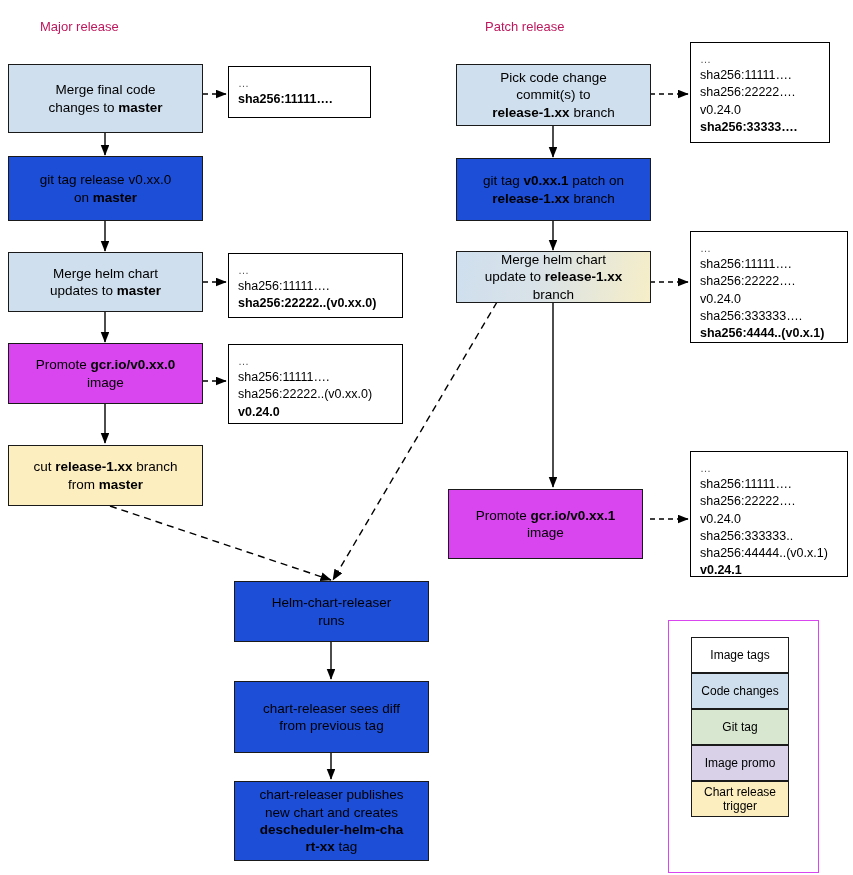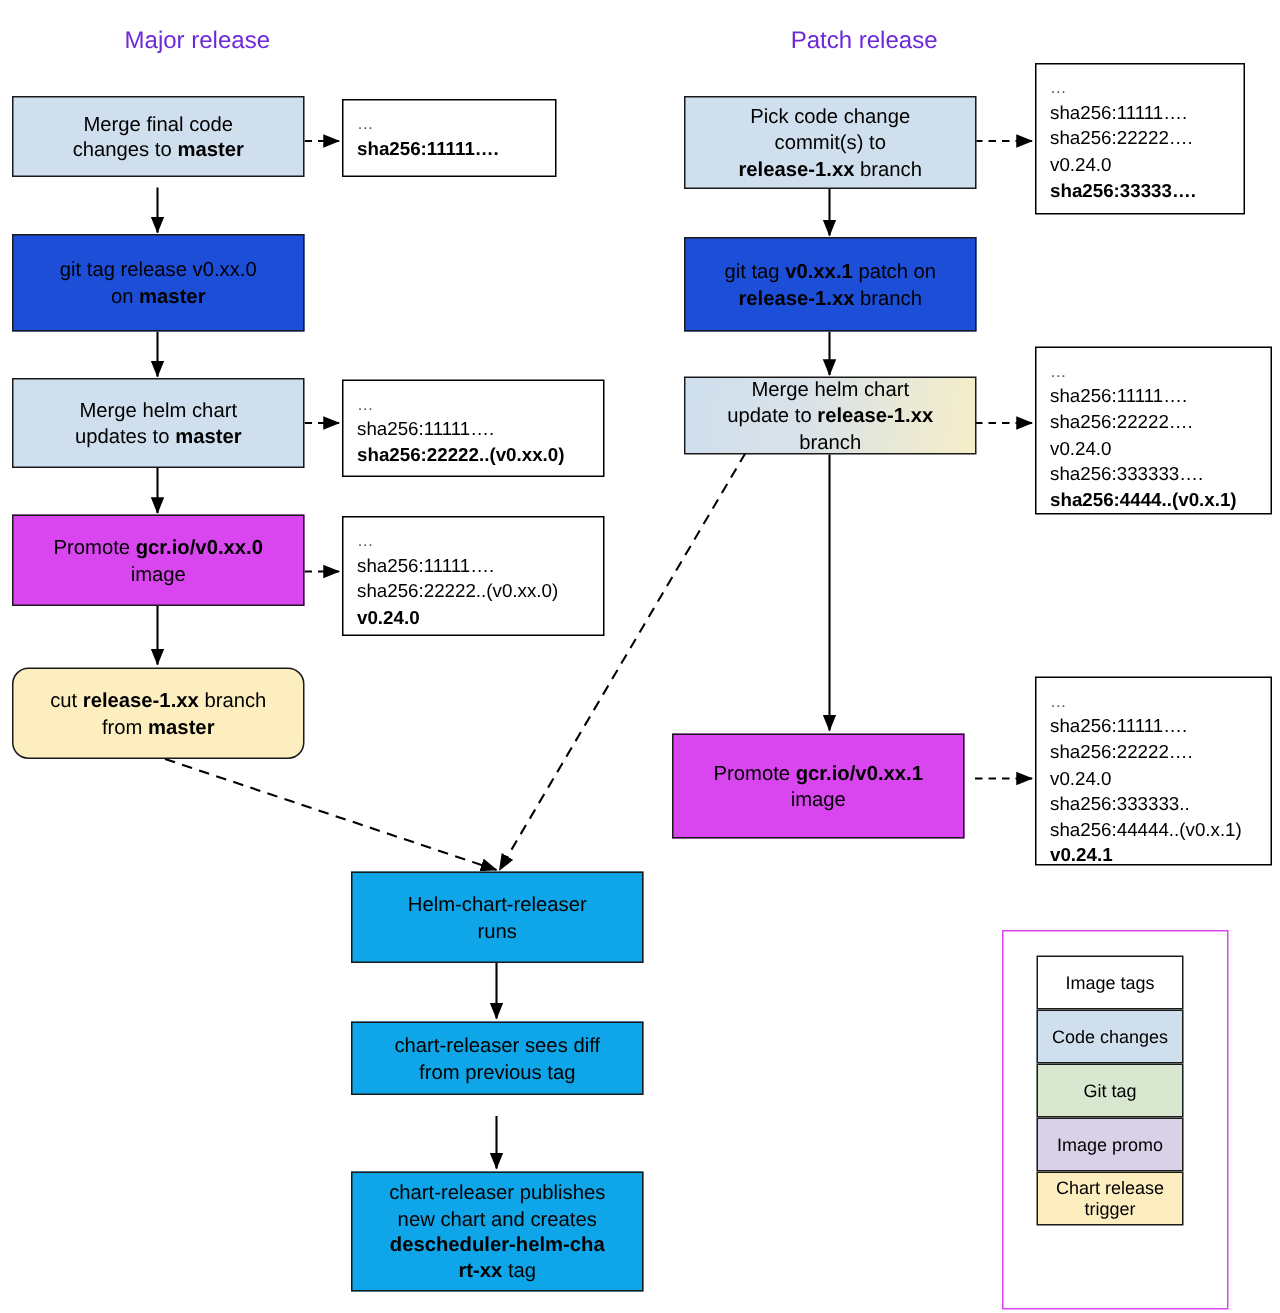--- a/index.html
+++ b/index.html
@@ -10,45 +10,45 @@
   #canvas {
     position: relative;
     width: 853px;
     height: 875px;
     background: #ffffff;
     font-family: "Liberation Sans", sans-serif;
     overflow: hidden;
   }
   .col-title {
     position: absolute;
-    font-size: 16px;
-    color: #6d28d9;
-    text-align: right;
+    font-size: 13px;
+    color: #be185d;
+    text-align: left;
     white-space: nowrap;
   }
   .node {
     position: absolute;
     box-sizing: border-box;
     border: 1px solid #1a1a1a;
     display: flex;
     align-items: center;
     justify-content: center;
     text-align: center;
     font-size: 13.5px;
     line-height: 1.28;
     color: #000000;
     padding: 2px 4px;
   }
   .node .txt { display: block; }
   .node b { font-weight: bold; }
   .blue   { background: #cfdfee; }
   .green  { background: #1d4ed8; }
   .purple { background: #d946ef; }
-  .yellow { background: #fdeec0; border-radius: 11px; }
-  .pink   { background: #0ea5e9; }
+  .yellow { background: #fdeec0; }
+  .pink   { background: #1d4ed8; }
   .grad   { background: linear-gradient(100deg, #cfdfee 0%, #d9e2e8 42%, #f6eec8 100%); }
 
   .tagbox {
     position: absolute;
     box-sizing: border-box;
     border: 1.6px solid #000000;
     background: #ffffff;
     font-size: 12.5px;
     line-height: 1.38;
     color: #000000;
@@ -137,21 +137,21 @@
 
     <g stroke="#000" stroke-width="1.4" fill="none" marker-end="url(#arrow)">
       <path d="M331,642 L331,679"></path>
       <path d="M331,744 L331,779"></path>
     </g>
   </svg>
 
   <div class="col-title" style="left:40px; top:19px; width:140px;">Major release</div>
   <div class="col-title" style="left:485px; top:19px; width:140px;">Patch release</div>
 
-  <div class="node blue" style="left:8px; top:64px; width:195px; height:54px;">
+  <div class="node blue" style="left:8px; top:64px; width:195px; height:69px;">
     <span class="txt">Merge final code<br>changes to <b>master</b></span>
   </div>
 
   <div class="node green" style="left:8px; top:156px; width:195px; height:65px;">
     <span class="txt">git tag release v0.xx.0<br>on <b>master</b></span>
   </div>
 
   <div class="node blue" style="left:8px; top:252px; width:195px; height:60px;">
     <span class="txt">Merge helm chart<br>updates to <b>master</b></span>
   </div>
@@ -222,21 +222,21 @@
     <span class="line">v0.24.0</span>
     <span class="line">sha256:333333..</span>
     <span class="line">sha256:44444..(v0.x.1)</span>
     <span class="line bold">v0.24.1</span>
   </div>
 
   <div class="node pink" style="left:234px; top:581px; width:195px; height:61px;">
     <span class="txt">Helm-chart-releaser<br>runs</span>
   </div>
 
-  <div class="node pink" style="left:234px; top:681px; width:195px; height:49px;">
+  <div class="node pink" style="left:234px; top:681px; width:195px; height:72px;">
     <span class="txt">chart-releaser sees diff<br>from previous tag</span>
   </div>
 
   <div class="node pink" style="left:234px; top:781px; width:195px; height:80px;">
     <span class="txt">chart-releaser publishes<br>new chart and creates<br><b>descheduler-helm-cha</b><br><b>rt-xx</b> tag</span>
   </div>
 
   <div class="legend" style="left:668px; top:620px; width:151px; height:253px;">
     <div class="legend-inner">
       <div class="legend-item" style="background:#ffffff;">

